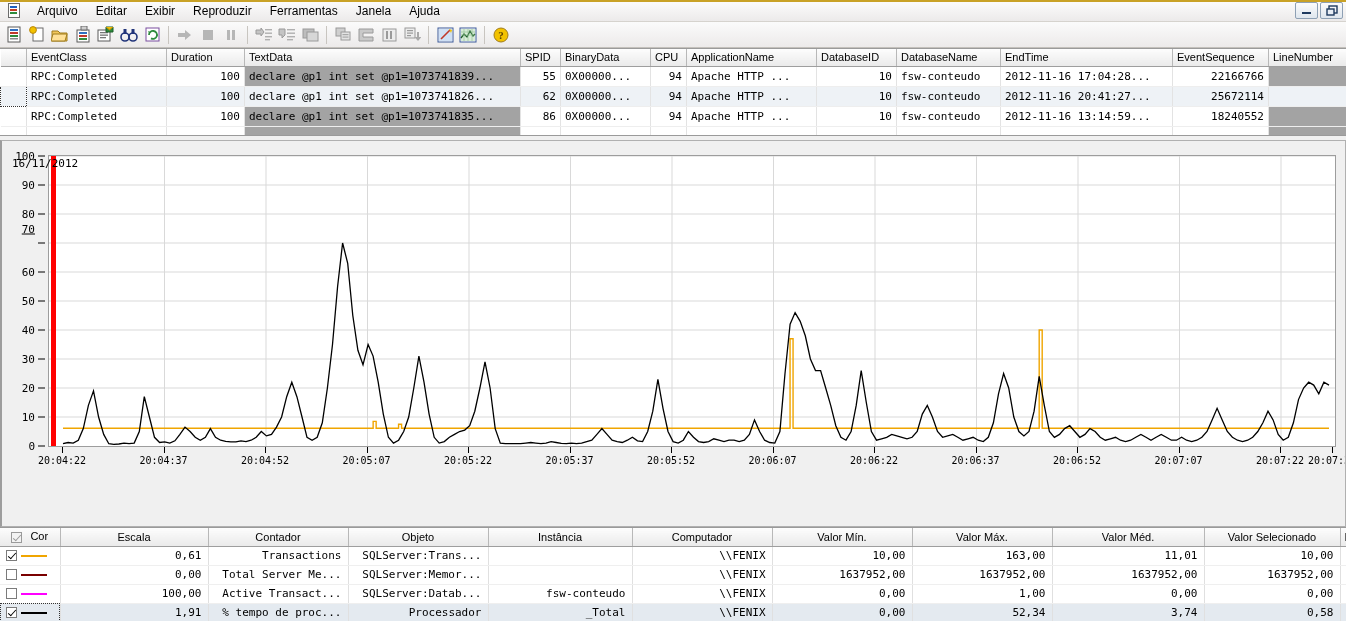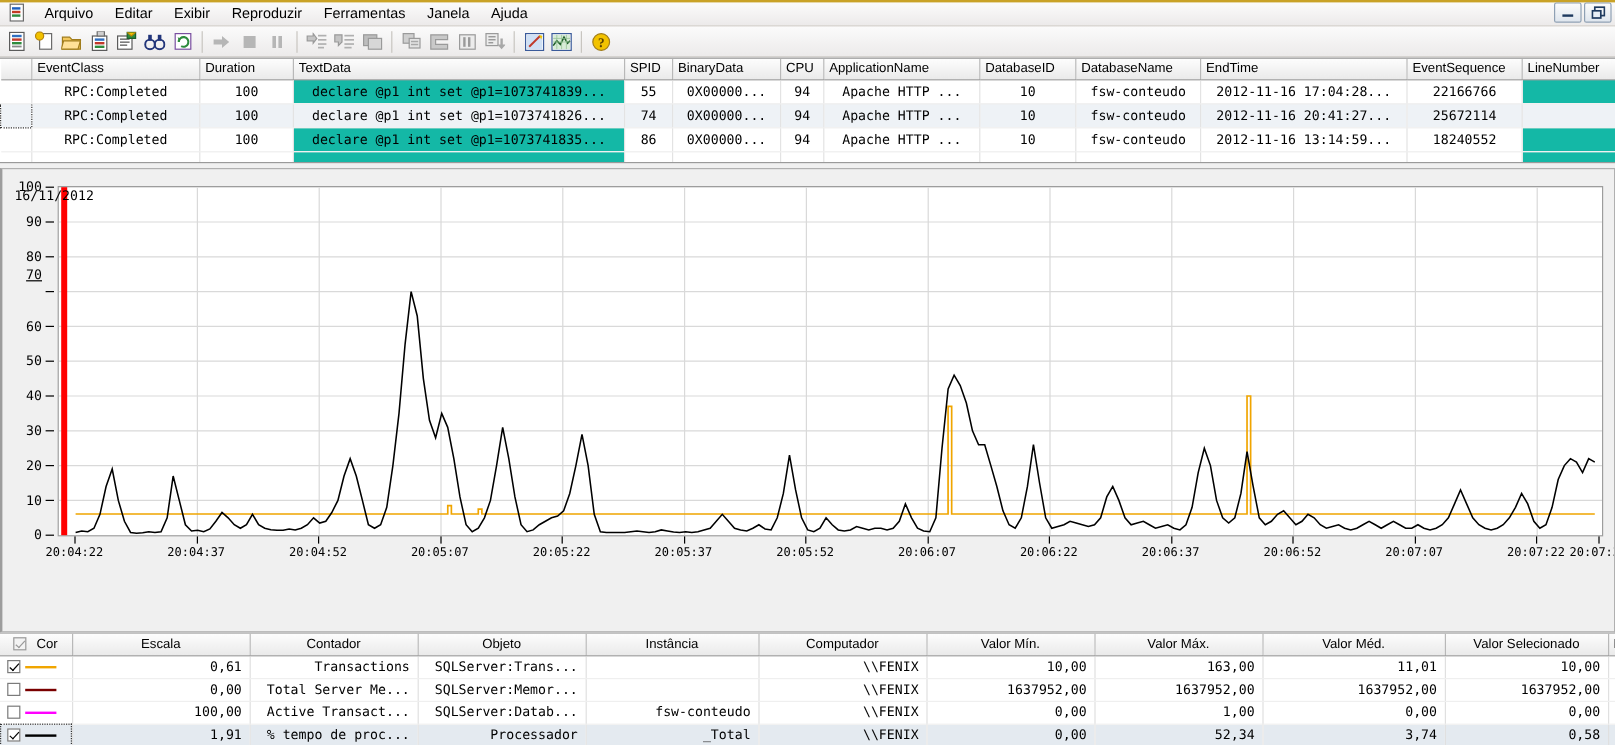--- a/index.html
+++ b/index.html
@@ -124,25 +124,24 @@
   table.grid td {
     border-right: 1px solid #e3e3e3;
     border-bottom: 1px solid #eee;
     padding: 1px 4px;
     height: 20px;
     font-family: "DejaVu Sans Mono", monospace;
     font-size: 11px;
     white-space: nowrap;
     overflow: hidden;
     cursor: default;
-    text-align: center;
   }
   tr.row-alt td { background: #eef2f6; }
   td.num { text-align: right; }
-  td.hl { background: #14b8a6; }
+  td.hl { background: #a3a3a3; }
   tr.row-alt td.hl { background: #eef2f6; }
   td.selmark {
     background: #fff;
     border-right: 1px solid #b8b8b8;
   }
   tr.row-sel td.selmark {
     background: #eef2f6;
     border: 1px dotted #333;
   }
   th.selhdr {
@@ -527,21 +526,21 @@
           <td>2012-11-16 17:04:28...</td>
           <td class="num">22166766</td>
           <td class="hl"></td>
 
         </tr>
         <tr class="row-alt row-sel">
           <td class="selmark"></td>
           <td>RPC:Completed</td>
           <td class="num">100</td>
           <td class="hl">declare @p1 int  set @p1=1073741826...</td>
-          <td class="num">74</td>
+          <td class="num">62</td>
           <td>0X00000...</td>
           <td class="num">94</td>
           <td>Apache HTTP ...</td>
           <td class="num">10</td>
           <td>fsw-conteudo</td>
           <td>2012-11-16 20:41:27...</td>
           <td class="num">25672114</td>
           <td class="hl"></td>
 
         </tr>

